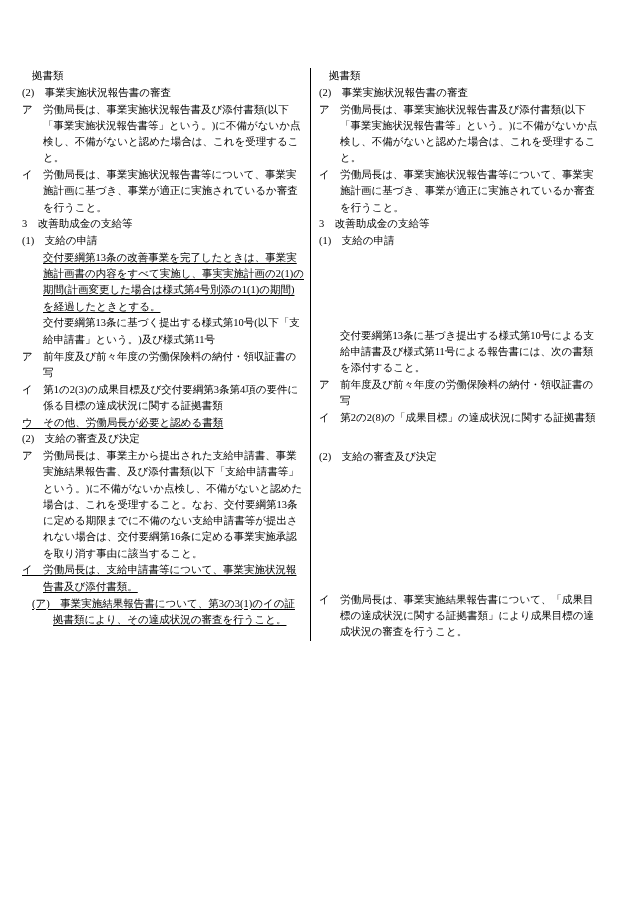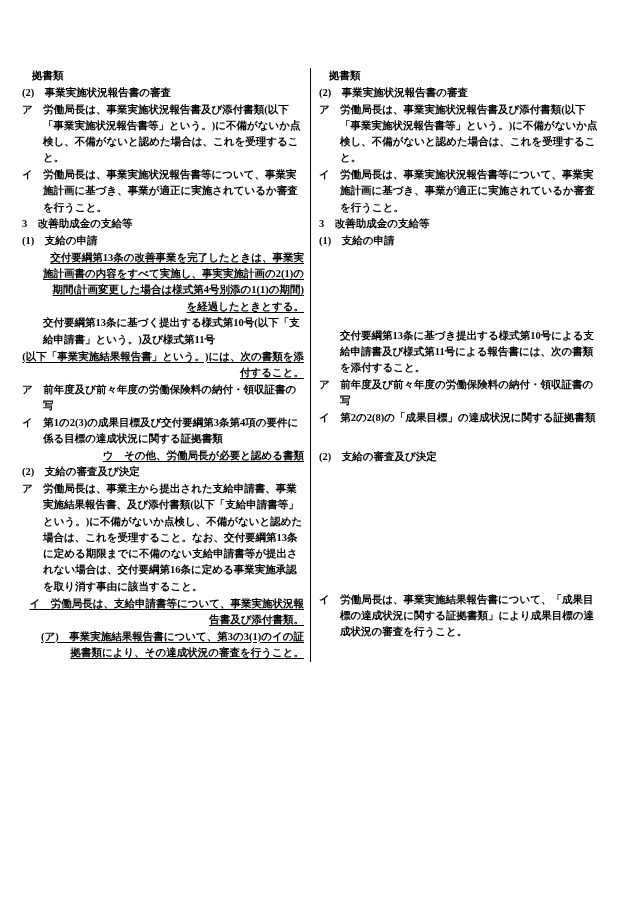--- a/index.html
+++ b/index.html
@@ -13,21 +13,20 @@
     font-family: "Liberation Serif", "DejaVu Serif", serif;
     color: #000000;
     font-size: 10.5px;
     line-height: 1.55;
   }
   .page {
     position: relative;
     width: 571px;
     height: 916px;
     box-sizing: border-box;
-    font-weight: bold;
   }
   .columns {
     position: absolute;
     left: 14px;
     top: 68px;
     width: 602px;
     display: flex;
     flex-direction: row;
     align-items: stretch;
   }
@@ -48,42 +47,41 @@
     text-indent: 0;
     white-space: normal;
   }
   
   .lv0 { padding-left: 0; }
   .lv1 { padding-left: 10px; text-indent: -10px; }
   .lv2 { padding-left: 21px; text-indent: -21px; }
   .lv3 { padding-left: 21px; text-indent: 0; }
   .lv4 { padding-left: 31px; text-indent: -21px; }
   .ind1 { padding-left: 10px; text-indent: 0; }
-  .u { text-decoration: underline; text-underline-offset: 1.5px; text-align: right; }
+  .u { text-decoration: underline; text-underline-offset: 1.5px; }
   .spacer22 { height: 22px; }
   .spacer40 { height: 40px; }
   .spacer78 { height: 78px; }
   .spacer86 { height: 86px; }
 </style>
 </head>
 <body>
 
 <div class="page">
   <div class="columns">
 
     <div class="col col-left">
       <p class="para ind1">拠書類</p>
       <p class="para lv1">(2)　事業実施状況報告書の審査</p>
       <p class="para lv2">ア　労働局長は、事業実施状況報告書及び添付書類(以下「事業実施状況報告書等」という。)に不備がないか点検し、不備がないと認めた場合は、これを受理すること。</p>
       <p class="para lv2">イ　労働局長は、事業実施状況報告書等について、事業実施計画に基づき、事業が適正に実施されているか審査を行うこと。</p>
       <p class="para lv1">3　改善助成金の支給等</p>
       <p class="para lv1">(1)　支給の申請</p>
       <p class="para lv3 u">交付要綱第13条の改善事業を完了したときは、事業実施計画書の内容をすべて実施し、事実実施計画の2(1)の期間(計画変更した場合は様式第4号別添の1(1)の期間)を経過したときとする。</p>
       <p class="para lv3">交付要綱第13条に基づく提出する様式第10号(以下「支給申請書」という。)及び様式第11号</p>
-      <p class="para lv0 u">(以下「事業実施結果報告書」という。)には、次の書類を添付すること。</p>
       <p class="para lv2">ア　前年度及び前々年度の労働保険料の納付・領収証書の写</p>
       <p class="para lv2">イ　第1の2(3)の成果目標及び交付要綱第3条第4項の要件に係る目標の達成状況に関する証拠書類</p>
       <p class="para lv2 u">ウ　その他、労働局長が必要と認める書類</p>
       <p class="para lv1">(2)　支給の審査及び決定</p>
       <p class="para lv2">ア　労働局長は、事業主から提出された支給申請書、事業実施結果報告書、及び添付書類(以下「支給申請書等」という。)に不備がないか点検し、不備がないと認めた場合は、これを受理すること。なお、交付要綱第13条に定める期限までに不備のない支給申請書等が提出されない場合は、交付要綱第16条に定める事業実施承認を取り消す事由に該当すること。</p>
       <p class="para lv2 u">イ　労働局長は、支給申請書等について、事業実施状況報告書及び添付書類。</p>
       <p class="para lv4 u">(ア)　事業実施結果報告書について、第3の3(1)のイの証拠書類により、その達成状況の審査を行うこと。</p>
     </div>
 
     <div class="col col-right">

